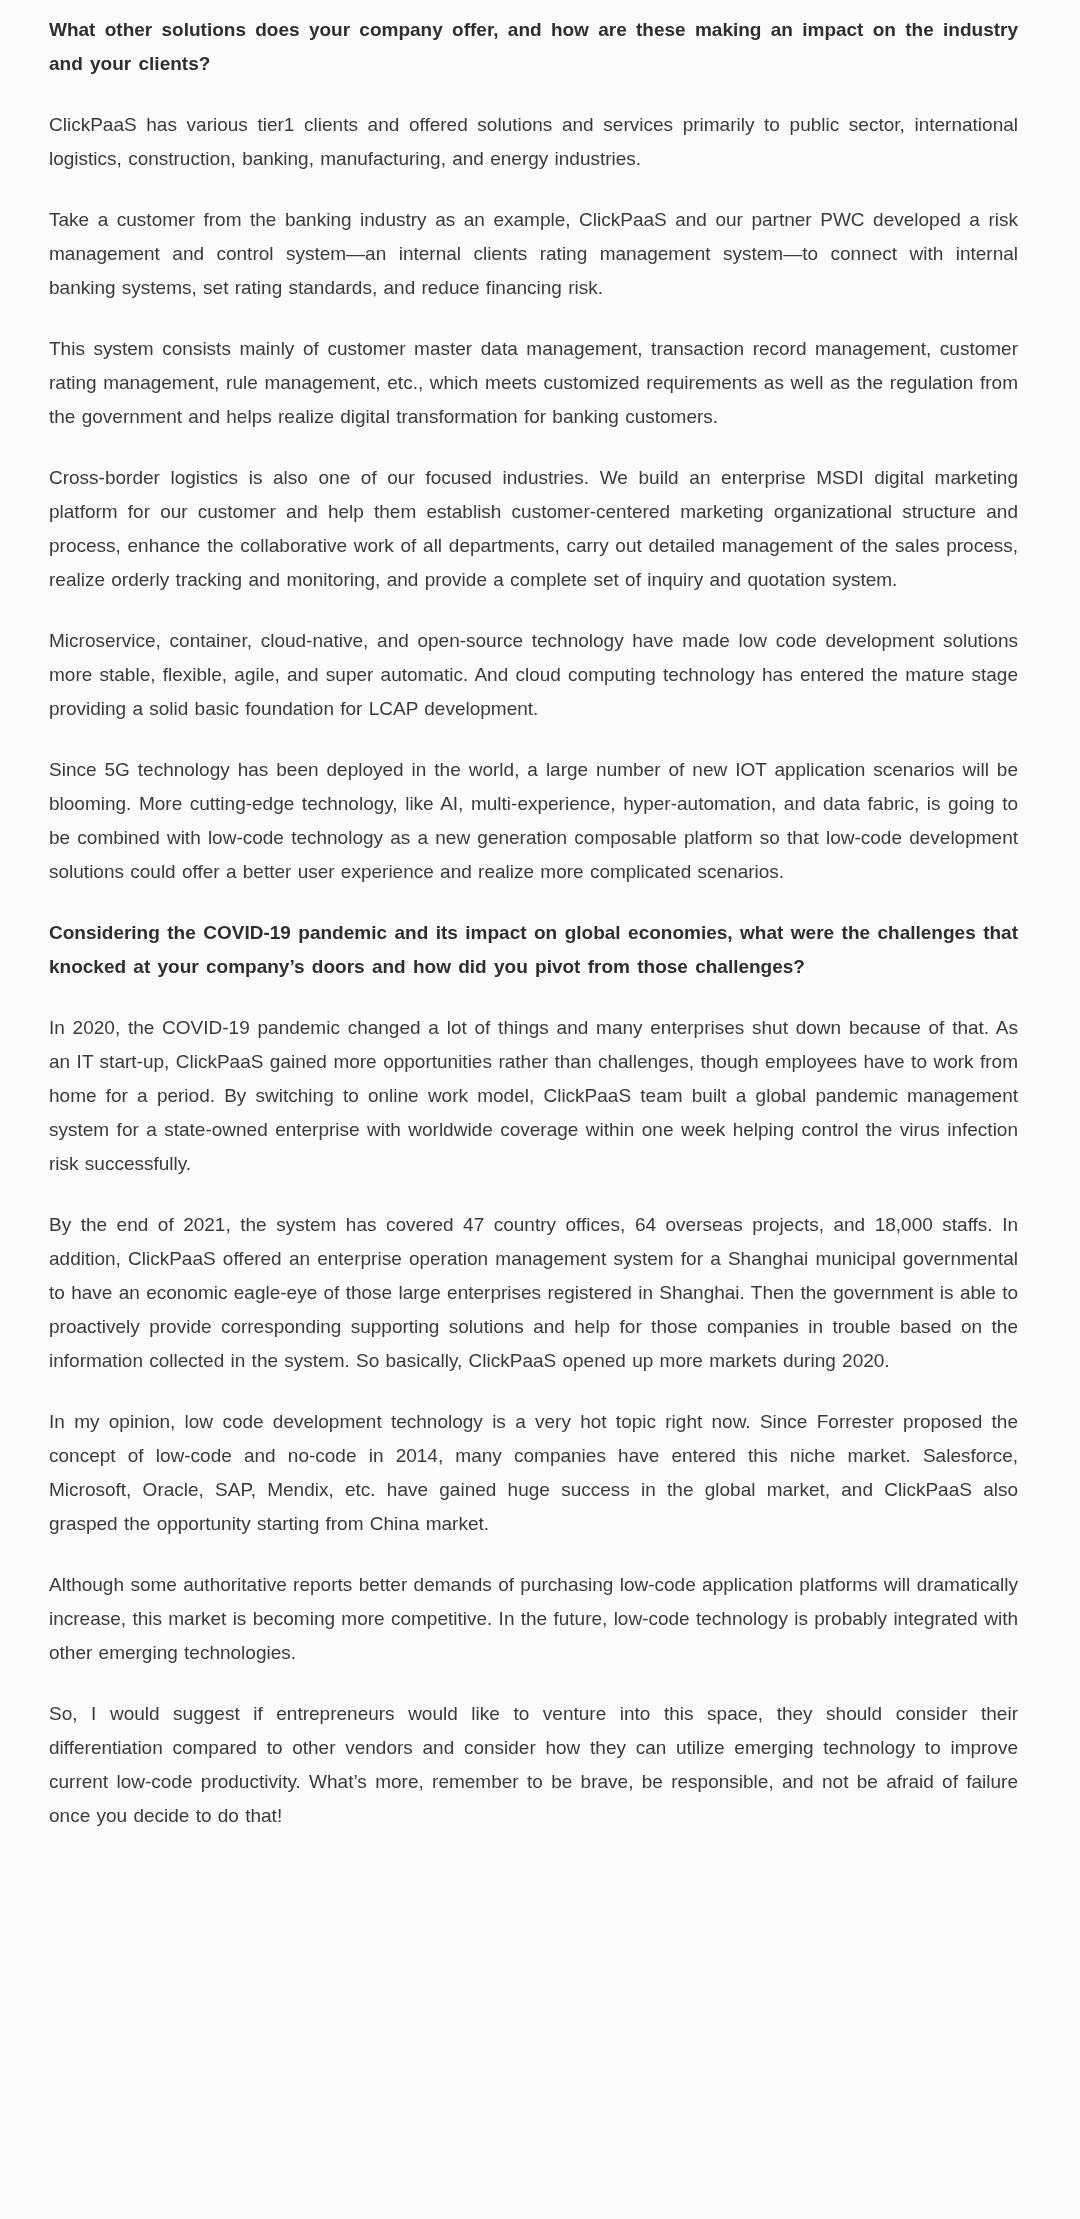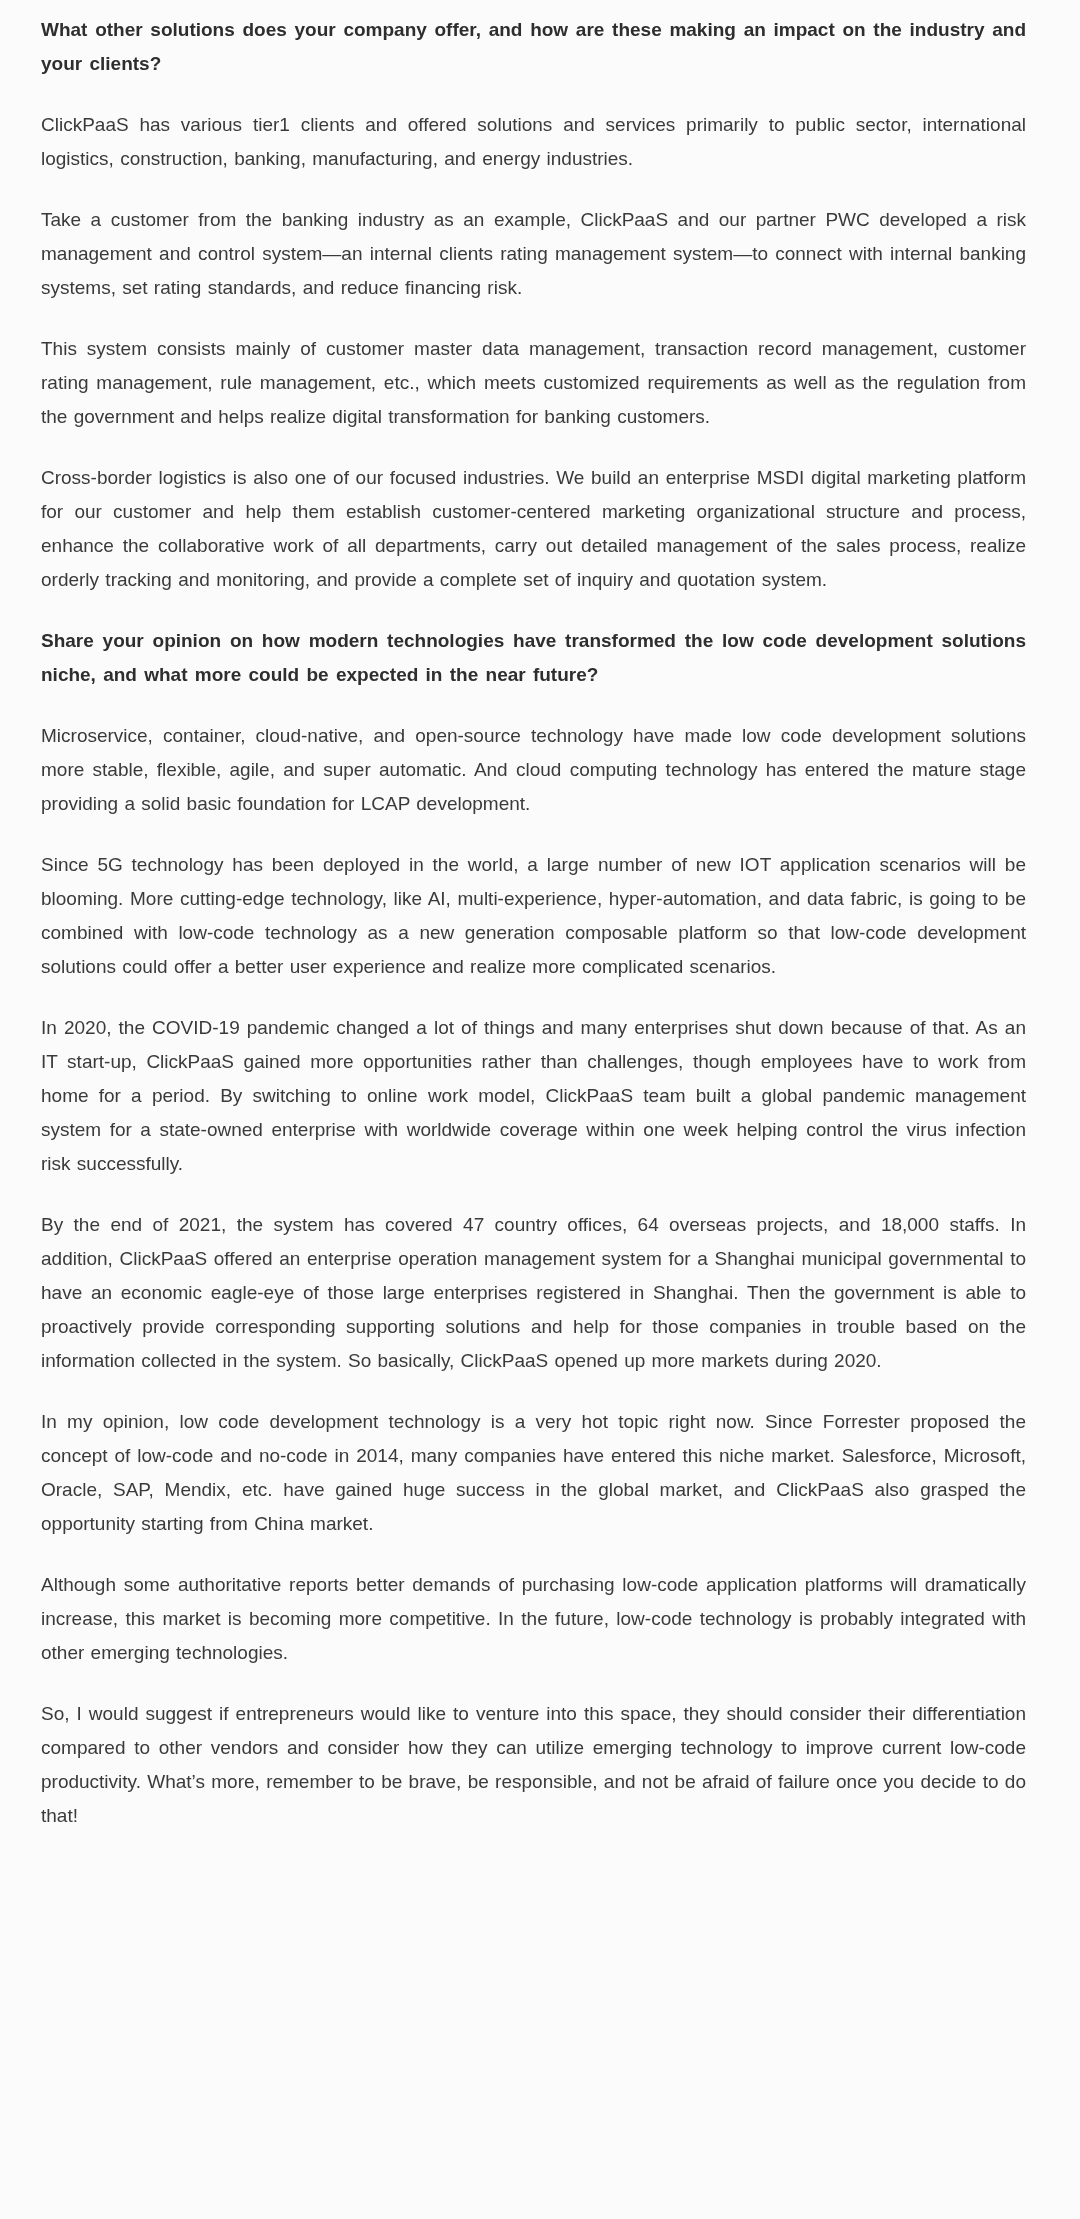--- a/index.html
+++ b/index.html
@@ -21,39 +21,39 @@
   .article {
     padding: 13px 50px 40px 37px;
     font-size: 19px;
     line-height: 34px;
     color: var(--text);
     text-align: justify;
     text-justify: inter-word;
     word-spacing: 1px;
   }
   .block {
-    margin: 27px 4px;
+    margin: 27px 12px;
   }
   .block:first-child { margin-top: 0; }
   .question {
     font-weight: bold;
     color: var(--qcolor);
     word-spacing: 2px;
   }
 </style>
 </head>
 <body>
 
 <main class="article">
   <div class="block question">What other solutions does your company offer, and how are these making an impact on the industry and your clients?</div>
   <div class="block answer">ClickPaaS has various tier1 clients and offered solutions and services primarily to public sector, international logistics, construction, banking, manufacturing, and energy industries.</div>
   <div class="block answer">Take a customer from the banking industry as an example, ClickPaaS and our partner PWC developed a risk management and control system—an internal clients rating management system—to connect with internal banking systems, set rating standards, and reduce financing risk.</div>
   <div class="block answer">This system consists mainly of customer master data management, transaction record management, customer rating management, rule management, etc., which meets customized requirements as well as the regulation from the government and helps realize digital transformation for banking customers.</div>
   <div class="block answer">Cross-border logistics is also one of our focused industries. We build an enterprise MSDI digital marketing platform for our customer and help them establish customer-centered marketing organizational structure and process, enhance the collaborative work of all departments, carry out detailed management of the sales process, realize orderly tracking and monitoring, and provide a complete set of inquiry and quotation system.</div>
-  <div class="block question">Share your opinion on how modern technologies have transformed the low code development solutions niche, and what more could be expected in the near future?</div>
   <div class="block answer">Microservice, container, cloud-native, and open-source technology have made low code development solutions more stable, flexible, agile, and super automatic. And cloud computing technology has entered the mature stage providing a solid basic foundation for LCAP development.</div>
   <div class="block answer">Since 5G technology has been deployed in the world, a large number of new IOT application scenarios will be blooming. More cutting-edge technology, like AI, multi-experience, hyper-automation, and data fabric, is going to be combined with low-code technology as a new generation composable platform so that low-code development solutions could offer a better user experience and realize more complicated scenarios.</div>
+  <div class="block question">Considering the COVID-19 pandemic and its impact on global economies, what were the challenges that knocked at your company’s doors and how did you pivot from those challenges?</div>
   <div class="block answer">In 2020, the COVID-19 pandemic changed a lot of things and many enterprises shut down because of that. As an IT start-up, ClickPaaS gained more opportunities rather than challenges, though employees have to work from home for a period. By switching to online work model, ClickPaaS team built a global pandemic management system for a state-owned enterprise with worldwide coverage within one week helping control the virus infection risk successfully.</div>
   <div class="block answer">By the end of 2021, the system has covered 47 country offices, 64 overseas projects, and 18,000 staffs. In addition, ClickPaaS offered an enterprise operation management system for a Shanghai municipal governmental to have an economic eagle-eye of those large enterprises registered in Shanghai. Then the government is able to proactively provide corresponding supporting solutions and help for those companies in trouble based on the information collected in the system. So basically, ClickPaaS opened up more markets during 2020.</div>
   <div class="block answer">In my opinion, low code development technology is a very hot topic right now. Since Forrester proposed the concept of low-code and no-code in 2014, many companies have entered this niche market. Salesforce, Microsoft, Oracle, SAP, Mendix, etc. have gained huge success in the global market, and ClickPaaS also grasped the opportunity starting from China market.</div>
   <div class="block answer">Although some authoritative reports better demands of purchasing low-code application platforms will dramatically increase, this market is becoming more competitive. In the future, low-code technology is probably integrated with other emerging technologies.</div>
   <div class="block answer">So, I would suggest if entrepreneurs would like to venture into this space, they should consider their differentiation compared to other vendors and consider how they can utilize emerging technology to improve current low-code productivity. What’s more, remember to be brave, be responsible, and not be afraid of failure once you decide to do that!</div>
 </main>
 
 </body></html>

